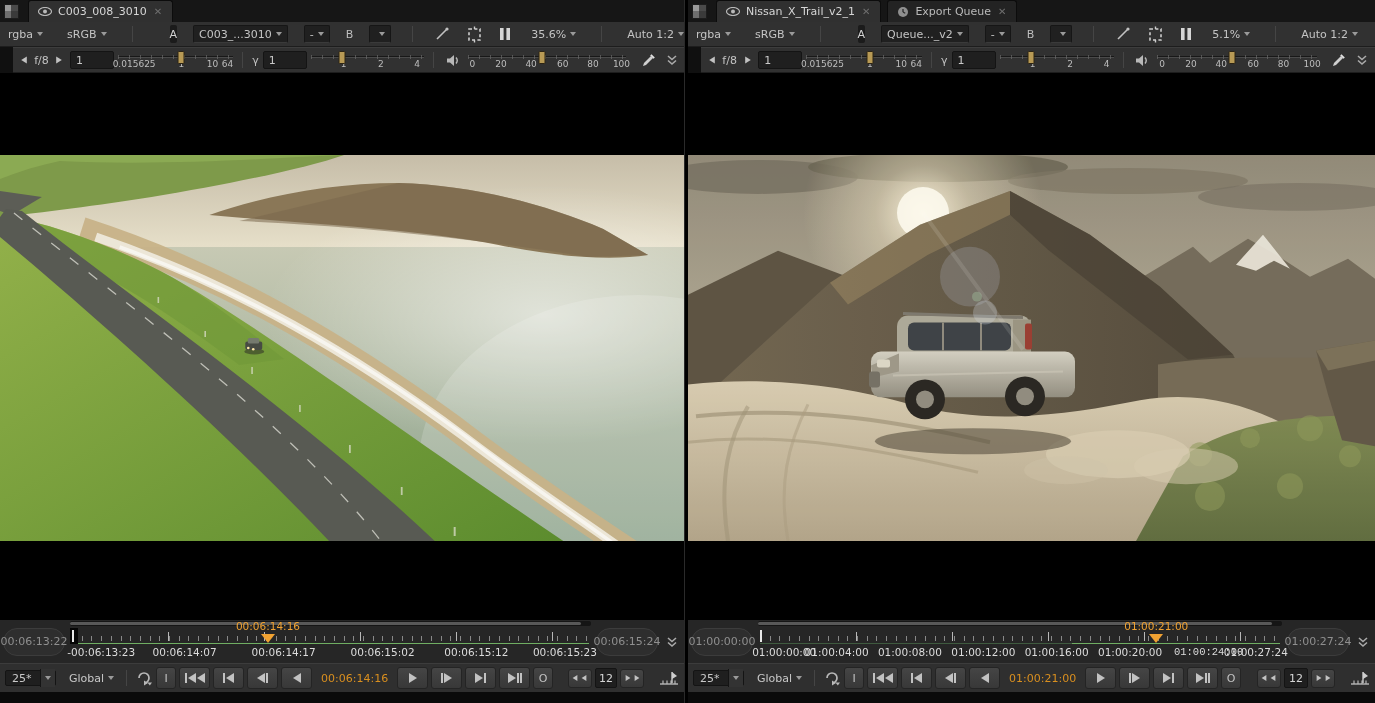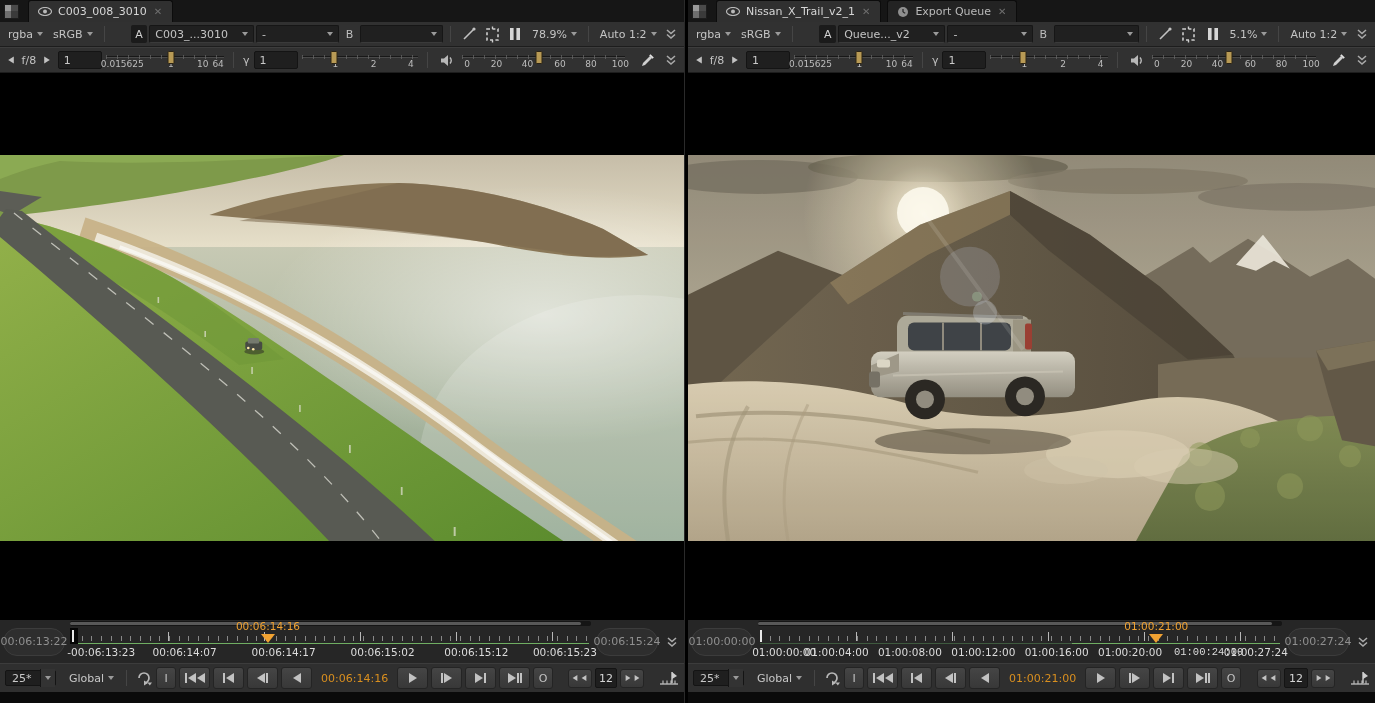--- a/index.html
+++ b/index.html
@@ -19,22 +19,22 @@
   .pane-icon .sq i:nth-child(1){background:#9a9a9a;} .pane-icon .sq i:nth-child(2){background:#4a4a4a;}
   .pane-icon .sq i:nth-child(3){background:#6e6e6e;} .pane-icon .sq i:nth-child(4){background:#3a3a3a;}
   .tab { height:22px; padding:0 9px; display:flex; align-items:center; gap:6px; background:#232323;
     border:1px solid #0c0c0c; border-bottom:none; border-radius:3px 3px 0 0; margin-left:6px; color:#b9b9b9; cursor:pointer; }
   .tab.active { background:#303030; color:#d6d6d6; }
   .tab .x { color:#6f6f6f; font-size:10px; padding:0 1px; }
   .tab svg { display:block; }
 
   
   .tb { background:#313131; border-bottom:1px solid #1d1d1d; display:flex; align-items:center; flex:none; color:#c4c4c4; }
-  .tb1 { height:25px; padding:0 4px; gap:2px; }
-  .tb2 { height:26px; padding:0 4px; gap:4px; border-top:1px solid #3d3d3d; }
+  .tb1 { height:25px; padding:0 4px; gap:16px; }
+  .tb2 { height:26px; padding:0 4px; gap:4px; border-top:1px solid #3d3d3d;margin-left:13px; }
   .sep { width:1px; height:16px; background:#1f1f1f; border-right:1px solid #454545; margin:0 5px; }
   .dd { display:flex; align-items:center; gap:4px; padding:2px 4px; cursor:pointer; white-space:nowrap; }
   .caret { width:0; height:0; border-left:3.5px solid transparent; border-right:3.5px solid transparent; border-top:4px solid #9a9a9a; display:inline-block; }
   .sunken { background:#202020; border:1px solid #161616; border-bottom-color:#3a3a3a; border-radius:2px;
     display:flex; align-items:center; gap:4px; padding:1px 5px; height:18px; cursor:pointer; white-space:nowrap; }
   .ab { width:17px; height:18px; background:#1b1b1b; border-radius:2px; display:flex; align-items:center; justify-content:center; color:#d2d2d2; cursor:pointer; }
   .ab.b { background:transparent; color:#bdbdbd; }
   .num-input { width:44px; height:18px; background:#1f1f1f; border:1px solid #141414; border-radius:2px; color:#c9c9c9;
     font:11px "DejaVu Sans",sans-serif; padding:0 5px; }
   .icon-btn { display:flex; align-items:center; justify-content:center; width:22px; height:20px; cursor:pointer; }
@@ -159,21 +159,21 @@
             <line x1="8.5" y1="14" x2="8.5" y2="16.5" stroke="#cfcfcf" stroke-width="1.4"></line>
           </svg>
         </div>
       <div class="icon-btn">
           <svg width="12" height="14" viewBox="0 0 12 14">
             <rect x="1" y="1" width="3.6" height="12" fill="#d6d6d6"></rect>
             <rect x="7.4" y="1" width="3.6" height="12" fill="#d6d6d6"></rect>
           </svg>
         </div>
       <div class="dd">
-          <span>78.9%</span>
+          <span>35.6%</span>
           <span class="caret"></span>
         </div>
       <span class="sep"></span>
       <div class="dd">
           <span>Auto 1:2</span>
           <span class="caret"></span>
         </div>
       <div class="chev2">
           <svg width="12" height="12" viewBox="0 0 12 12">
             <polyline points="2,2 6,5.5 10,2" fill="none" stroke="#aaa" stroke-width="1.6"></polyline>

